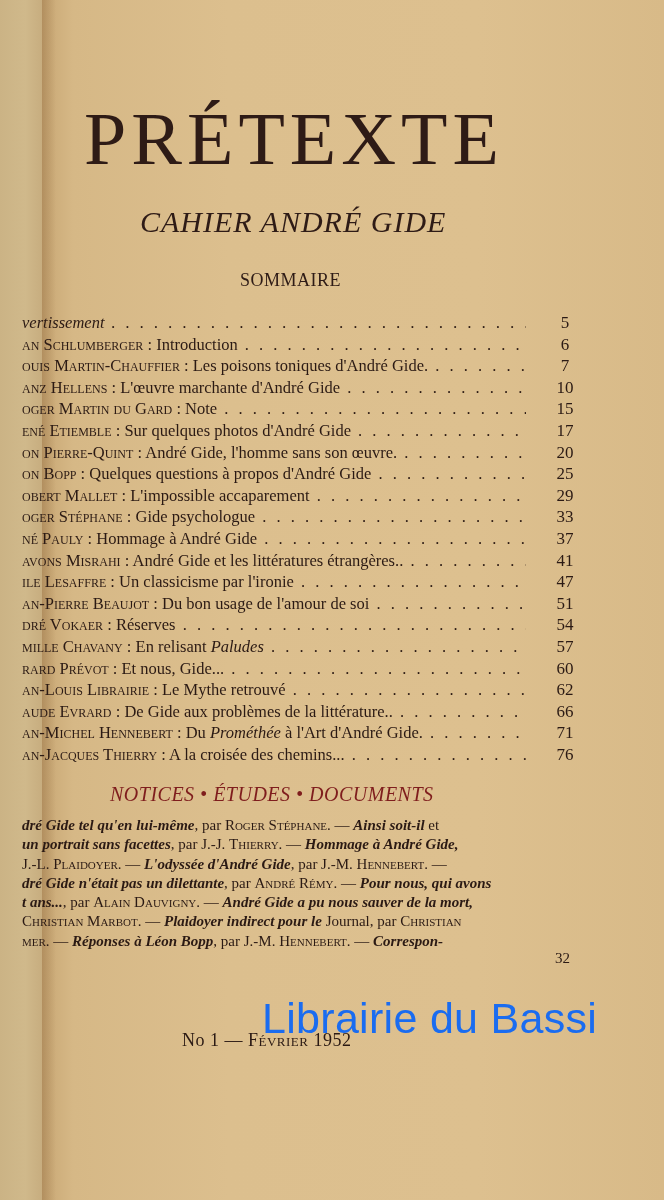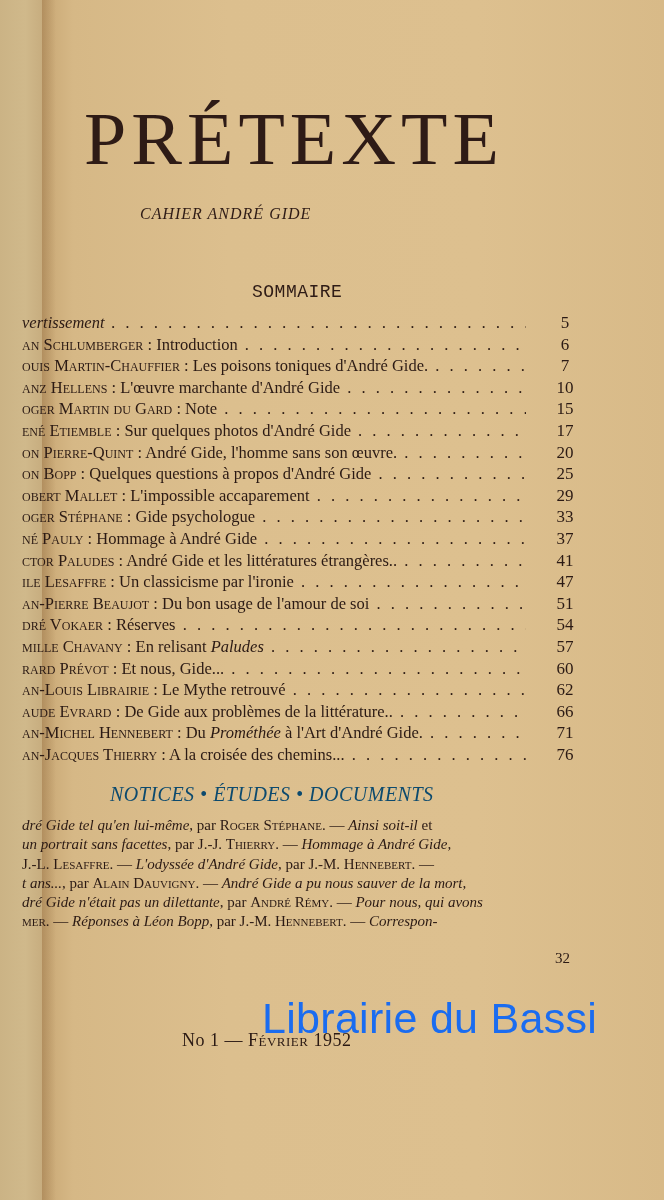--- a/index.html
+++ b/index.html
@@ -22,54 +22,54 @@
     content:""; position:absolute; left:0; top:0; width:14px; height:100%;
     background:linear-gradient(90deg,rgba(120,80,40,0.28),rgba(120,80,40,0));
   }
   .title {
     position:absolute; left:84px; top:101px; margin:0;
     font-size:76px; letter-spacing:5px; font-weight:normal; line-height:1;
     color:#2e1b16; transform:scaleY(0.98);
   }
   .subtitle {
     position:absolute; left:140px; top:205px; margin:0;
-    font-style:italic; font-size:16px; letter-spacing:1px; font-weight:normal;
+    font-style:italic; font-size:30px; letter-spacing:1px; font-weight:normal;
     color:#2e1b16;
   }
   .sommaire {
-    position:absolute; left:240px; top:270px; margin:12px;
-    font-size:18px; letter-spacing:0.5px; font-weight:normal; color:#2e1b16;font-family:Liberation Mono, monospace;
+    position:absolute; left:240px; top:270px; margin:0;
+    font-size:18px; letter-spacing:0.5px; font-weight:normal; color:#2e1b16;
   }
   .toc { position:absolute; left:0; top:312px; width:664px; }
   .toc-row {
     position:relative; height:21.6px; line-height:21.6px;
     font-size:16.5px; white-space:nowrap;
   }
   .toc-text {
     position:absolute; left:22px; right:138px; overflow:hidden;
     white-space:nowrap;
   }
   .toc-text .author { font-variant:small-caps; }
   .toc-text .leader { letter-spacing:3px; }
   .toc-page {
     position:absolute; left:540px; width:50px; text-align:center;
     font-size:17px;
   }
   .toc-row.first .toc-text { font-style:italic; }
   .notices-heading {
     position:absolute; left:110px; top:783px; margin:0;
     font-style:italic; font-size:20px; font-weight:normal; letter-spacing:0.5px;
-    color:#0c4a6e;
+    color:#7f1d1d;
   }
   .notices {
     position:absolute; left:22px; top:816px; width:558px;
     font-size:15px; line-height:19.3px; text-align:justify;
   }
   .notices .line { white-space:nowrap; overflow:hidden; height:19.3px; }
-  .notices i { font-style:italic; }
+  .notices i { font-style:italic;font-weight:bold; }
   .notices .sc { font-variant:small-caps;margin-top:16px; }
   .notices-page { position:absolute; left:555px; top:950px; font-size:15px; }
   .watermark {
     position:absolute; left:262px; top:994px;
     font-family:"Liberation Sans", "DejaVu Sans", sans-serif;
     font-size:43px; color:#1a6cf0; white-space:nowrap; letter-spacing:0.3px;
   }
   .issue {
     position:absolute; left:182px; top:1030px; font-size:18px; letter-spacing:0.5px;
   }
@@ -124,21 +124,21 @@
     </div>
     <div class="toc-row">
       <div class="toc-text"><span class="author">oger Stéphane</span> : <span>Gide psychologue</span><span class="leader"> . . . . . . . . . . . . . . . . . . . . . . . . . . . . . . . . . . . . . . . . . . . . . . . . . . . . . . . . .</span></div>
       <div class="toc-page">33</div>
     </div>
     <div class="toc-row">
       <div class="toc-text"><span class="author">né Pauly</span> : <span>Hommage à André Gide</span><span class="leader"> . . . . . . . . . . . . . . . . . . . . . . . . . . . . . . . . . . . . . . . . . . . . . . . . . . . . . . . . .</span></div>
       <div class="toc-page">37</div>
     </div>
     <div class="toc-row">
-      <div class="toc-text"><span class="author">ctor Paludes</span> : <span>André Gide et les littératures étrangères..</span><span class="leader"> . . . . . . . . . . . . . . . . . . . . . . . . . . . . . . . . . . . . . . . . . . . . . . . . . . . . . . . . .</span></div>
+      <div class="toc-text"><span class="author">avons Misrahi</span> : <span>André Gide et les littératures étrangères..</span><span class="leader"> . . . . . . . . . . . . . . . . . . . . . . . . . . . . . . . . . . . . . . . . . . . . . . . . . . . . . . . . .</span></div>
       <div class="toc-page">41</div>
     </div>
     <div class="toc-row">
       <div class="toc-text"><span class="author">ile Lesaffre</span> : <span>Un classicisme par l'ironie</span><span class="leader"> . . . . . . . . . . . . . . . . . . . . . . . . . . . . . . . . . . . . . . . . . . . . . . . . . . . . . . . . .</span></div>
       <div class="toc-page">47</div>
     </div>
     <div class="toc-row">
       <div class="toc-text"><span class="author">an-Pierre Beaujot</span> : <span>Du bon usage de l'amour de soi</span><span class="leader"> . . . . . . . . . . . . . . . . . . . . . . . . . . . . . . . . . . . . . . . . . . . . . . . . . . . . . . . . .</span></div>
       <div class="toc-page">51</div>
     </div>
@@ -169,23 +169,24 @@
     <div class="toc-row">
       <div class="toc-text"><span class="author">an-Jacques Thierry</span> : <span>A la croisée des chemins...</span><span class="leader"> . . . . . . . . . . . . . . . . . . . . . . . . . . . . . . . . . . . . . . . . . . . . . . . . . . . . . . . . .</span></div>
       <div class="toc-page">76</div>
     </div>
   </div>
 
 <h3 class="notices-heading">NOTICES • ÉTUDES • DOCUMENTS</h3>
 <div class="notices" id="notices">
     <div class="line"><i>dré Gide tel qu'en lui-même</i><span>, par </span><span class="sc">Roger Stéphane</span><span>. — </span><i>Ainsi soit-il</i><span> et</span></div>
     <div class="line"><i> un portrait sans facettes</i><span>, par J.-J. </span><span class="sc">Thierry</span><span>. — </span><i>Hommage à André Gide,</i></div>
-    <div class="line"><span> J.-L. </span><span class="sc">Lesaffre</span><span>. — </span><i>L'odyssée d'André Gide</i><span>, par J.-M. </span><span class="sc">Hennebert</span><span>. —</span></div>
+    <div class="line"><span> J.-L. </span><span class="sc">Plaidoyer</span><span>. — </span><i>L'odyssée d'André Gide</i><span>, par J.-M. </span><span class="sc">Hennebert</span><span>. —</span></div>
+    <div class="line"><i>dré Gide n'était pas un dilettante</i><span>, par </span><span class="sc">André Rémy</span><span>. — </span><i>Pour nous, qui avons</i></div>
     <div class="line"><i>t ans...</i><span>, par </span><span class="sc">Alain Dauvigny</span><span>. — </span><i>André Gide a pu nous sauver de la mort,</i></div>
-    <div class="line"><i>dré Gide n'était pas un dilettante</i><span>, par </span><span class="sc">André Rémy</span><span>. — </span><i>Pour nous, qui avons</i></div>
+    <div class="line"><span> </span><span class="sc">Christian Marbot</span><span>. — </span><i>Plaidoyer indirect pour le</i><span> Journal, par </span><span class="sc">Christian</span></div>
     <div class="line"><span class="sc">mer</span><span>. — </span><i>Réponses à Léon Bopp</i><span>, par J.-M. </span><span class="sc">Hennebert</span><span>. — </span><i>Correspon-</i></div>
   </div>
 <div class="notices-page">32</div>
 
 <div class="watermark">Librairie du Bassi</div>
 
 <div class="issue">
   <span>No 1</span>
   <span>—</span>
   <span class="sc">Février 1952</span>

